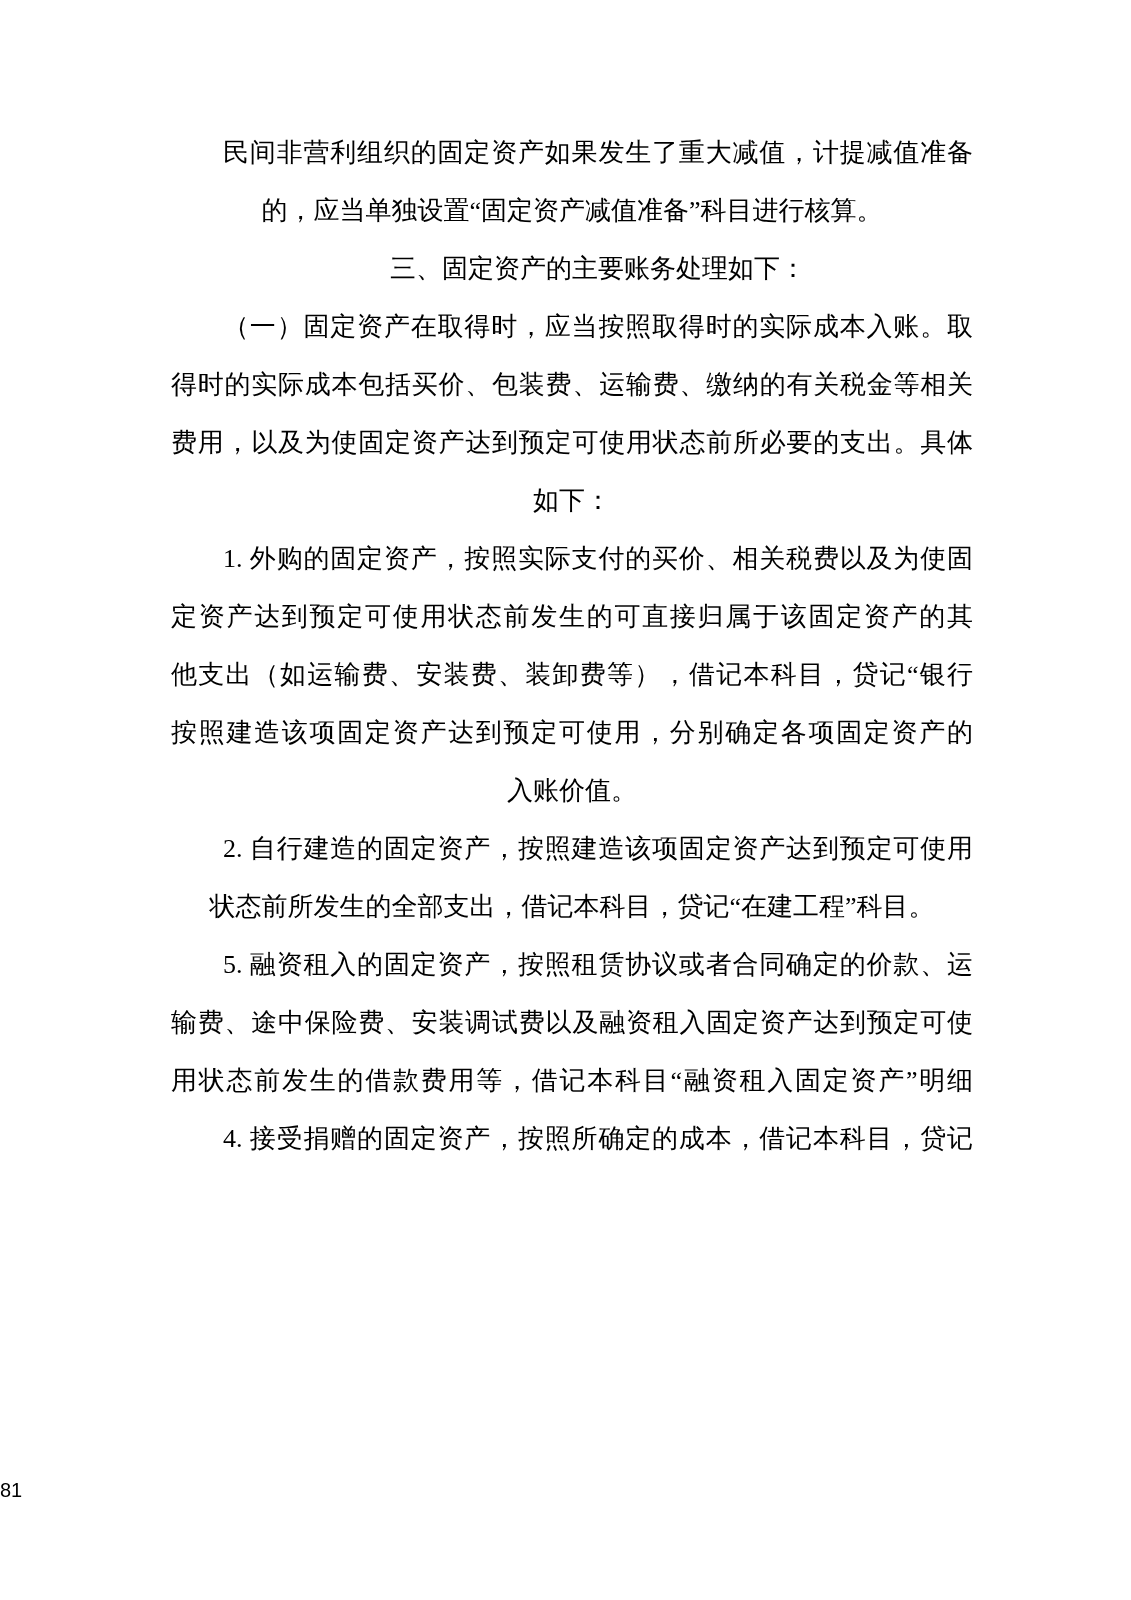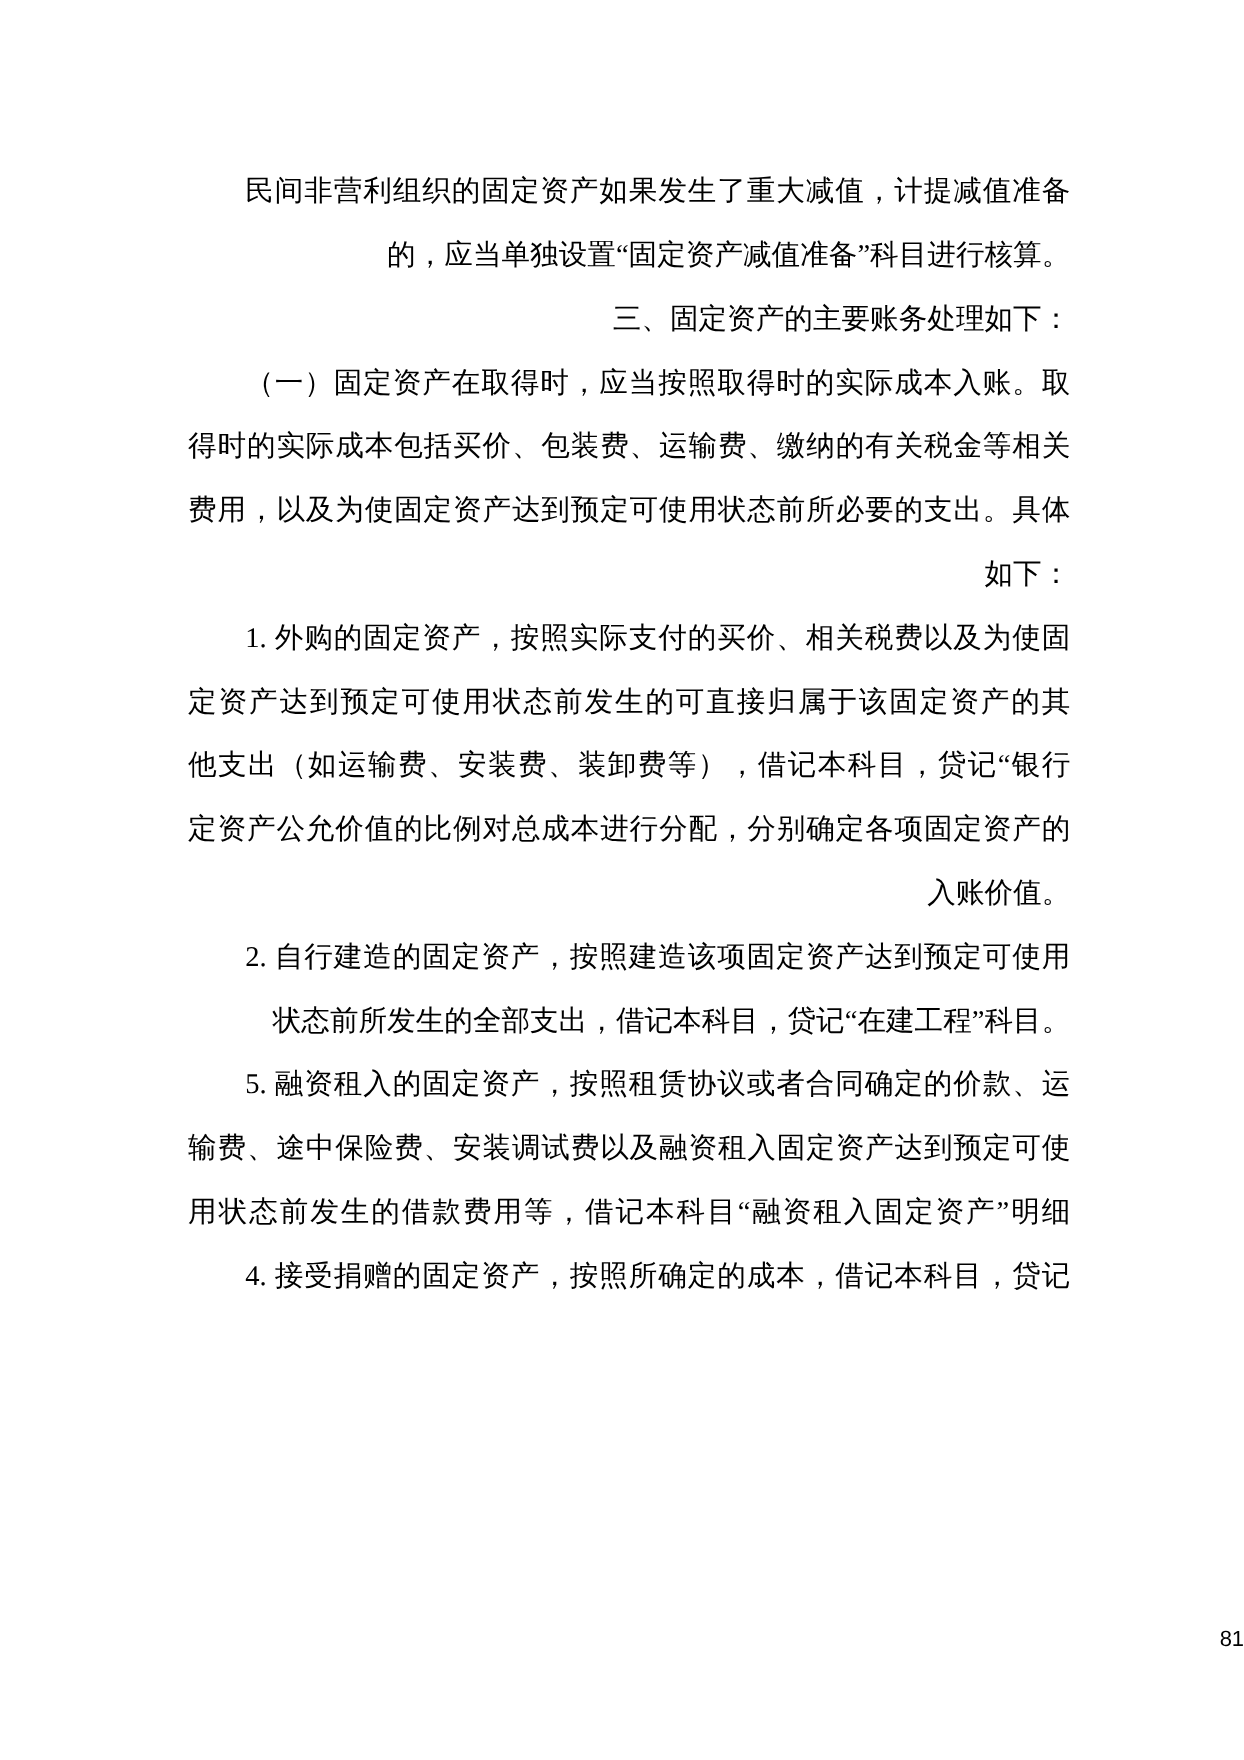--- a/index.html
+++ b/index.html
@@ -16,45 +16,45 @@
     font-family: "Liberation Serif", "DejaVu Serif", serif;
   }
   .page {
     position: absolute;
     inset: 0;
     background: #ffffff;
   }
   .content {
     position: absolute;
     left: 171px;
-    top: 145px;
+    top: 124px;
     width: 802px;
   }
   .line {
     font-size: 26px;
     line-height: 58px;
     height: 58px;
     white-space: nowrap;
-    text-align: right;
+    text-align: center;
   }
   .line.justify {
     white-space: normal;
     text-align: justify;
     text-align-last: justify;
     text-justify: inter-character;
   }
   .line.indent {
     text-indent: 2em;
   }
   .page-number {
     position: absolute;
     left: 0;
     right: 0;
     top: 1478px;
-    text-align: right;
+    text-align: left;
     font-size: 20px;
     line-height: 24px;
     font-family: "Liberation Sans", "DejaVu Sans", sans-serif;
     color: #000000;
   }
 </style>
 </head>
 <body>
 
 <div class="page">
@@ -62,21 +62,21 @@
     <div class="line indent justify">民间非营利组织的固定资产如果发生了重大减值，计提减值准备</div>
     <div class="line">的，应当单独设置“固定资产减值准备”科目进行核算。</div>
     <div class="line indent">三、固定资产的主要账务处理如下：</div>
     <div class="line indent justify">（一）固定资产在取得时，应当按照取得时的实际成本入账。取</div>
     <div class="line justify">得时的实际成本包括买价、包装费、运输费、缴纳的有关税金等相关</div>
     <div class="line justify">费用，以及为使固定资产达到预定可使用状态前所必要的支出。具体</div>
     <div class="line">如下：</div>
     <div class="line indent justify">1. 外购的固定资产，按照实际支付的买价、相关税费以及为使固</div>
     <div class="line justify">定资产达到预定可使用状态前发生的可直接归属于该固定资产的其</div>
     <div class="line justify">他支出（如运输费、安装费、装卸费等），借记本科目，贷记“银行</div>
-    <div class="line justify">定资产公允价值的比例对总成本进行分配，分别确定各项固定资产的</div>
+    <div class="line justify">按照建造该项固定资产达到预定可使用，分别确定各项固定资产的</div>
     <div class="line">入账价值。</div>
     <div class="line indent justify">2. 自行建造的固定资产，按照建造该项固定资产达到预定可使用</div>
     <div class="line">状态前所发生的全部支出，借记本科目，贷记“在建工程”科目。</div>
     <div class="line indent justify">5. 融资租入的固定资产，按照租赁协议或者合同确定的价款、运</div>
     <div class="line justify">输费、途中保险费、安装调试费以及融资租入固定资产达到预定可使</div>
     <div class="line justify">用状态前发生的借款费用等，借记本科目“融资租入固定资产”明细</div>
     <div class="line indent justify">4. 接受捐赠的固定资产，按照所确定的成本，借记本科目，贷记</div>
   </div>
   <div class="page-number">81</div>
 </div>

